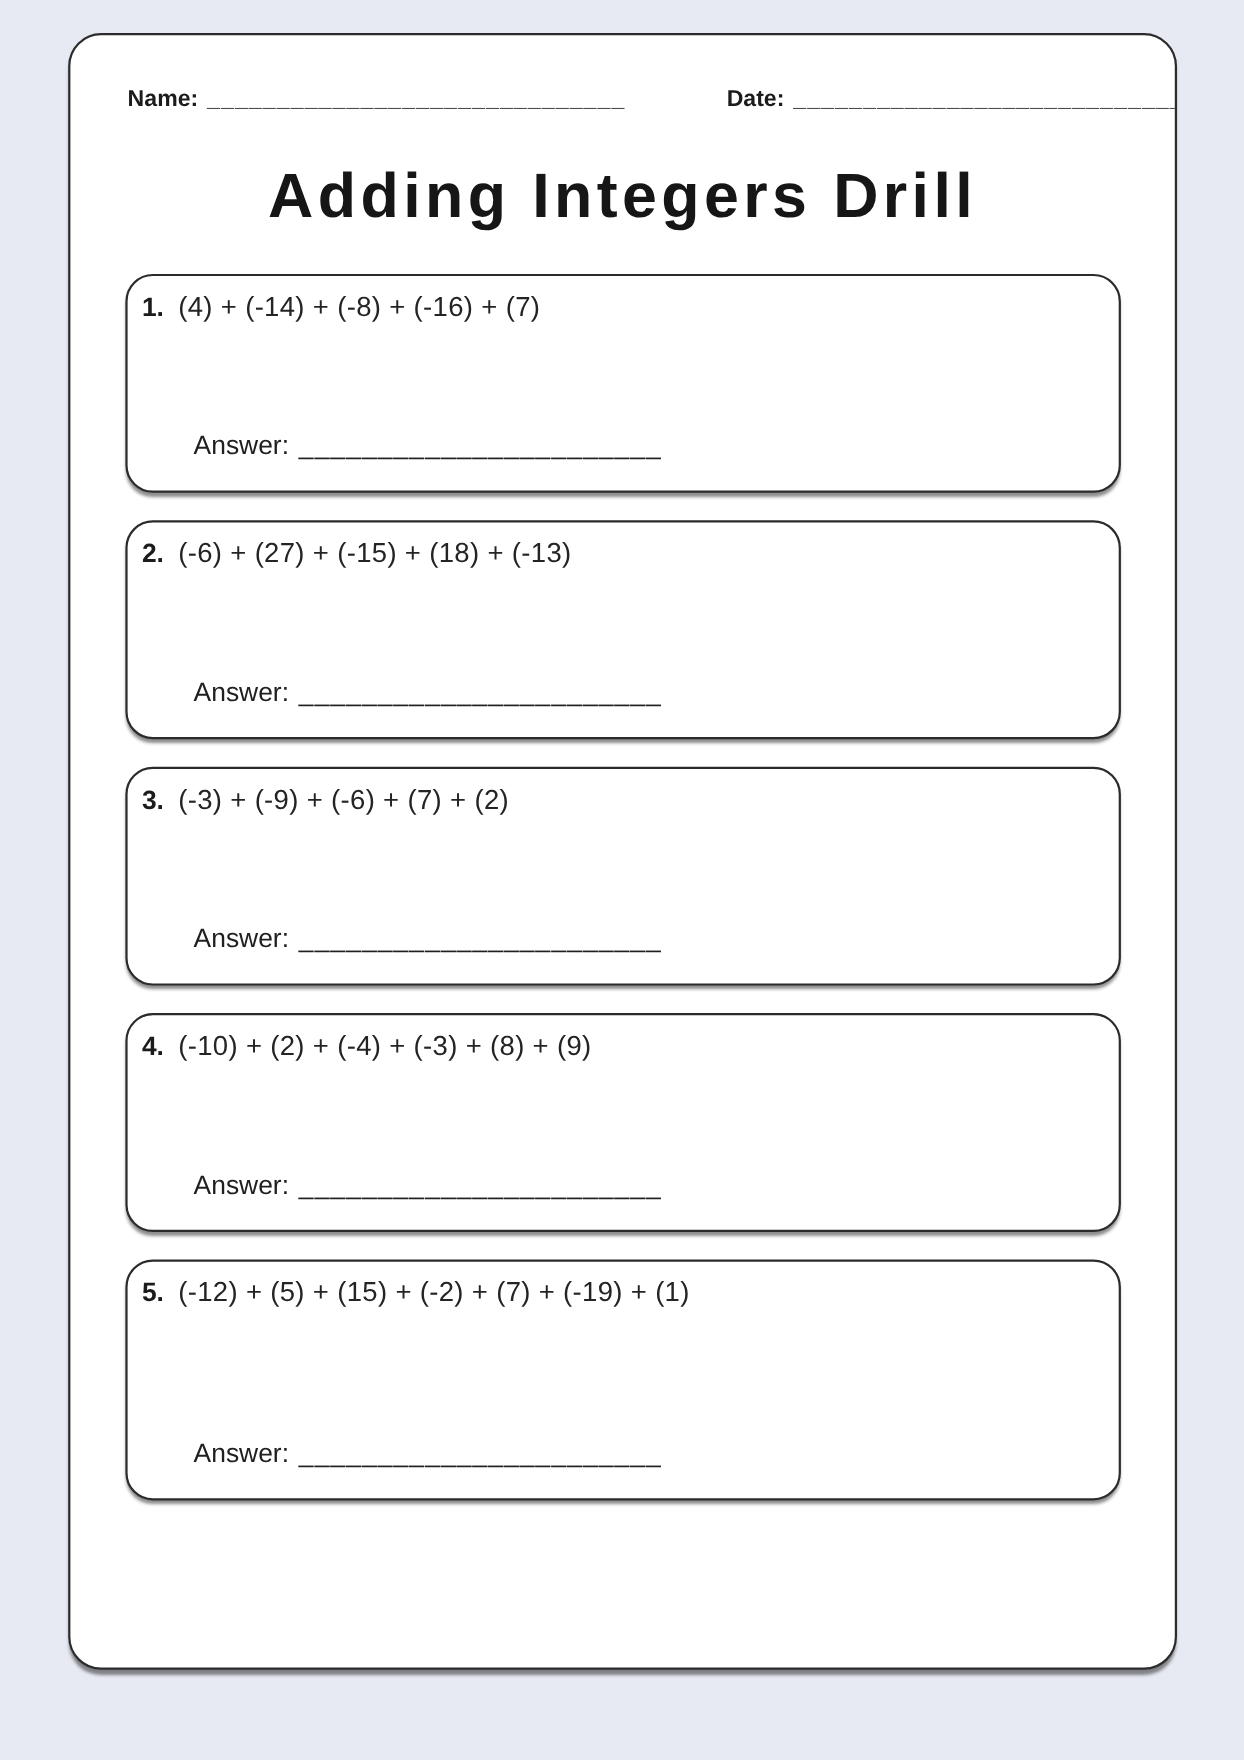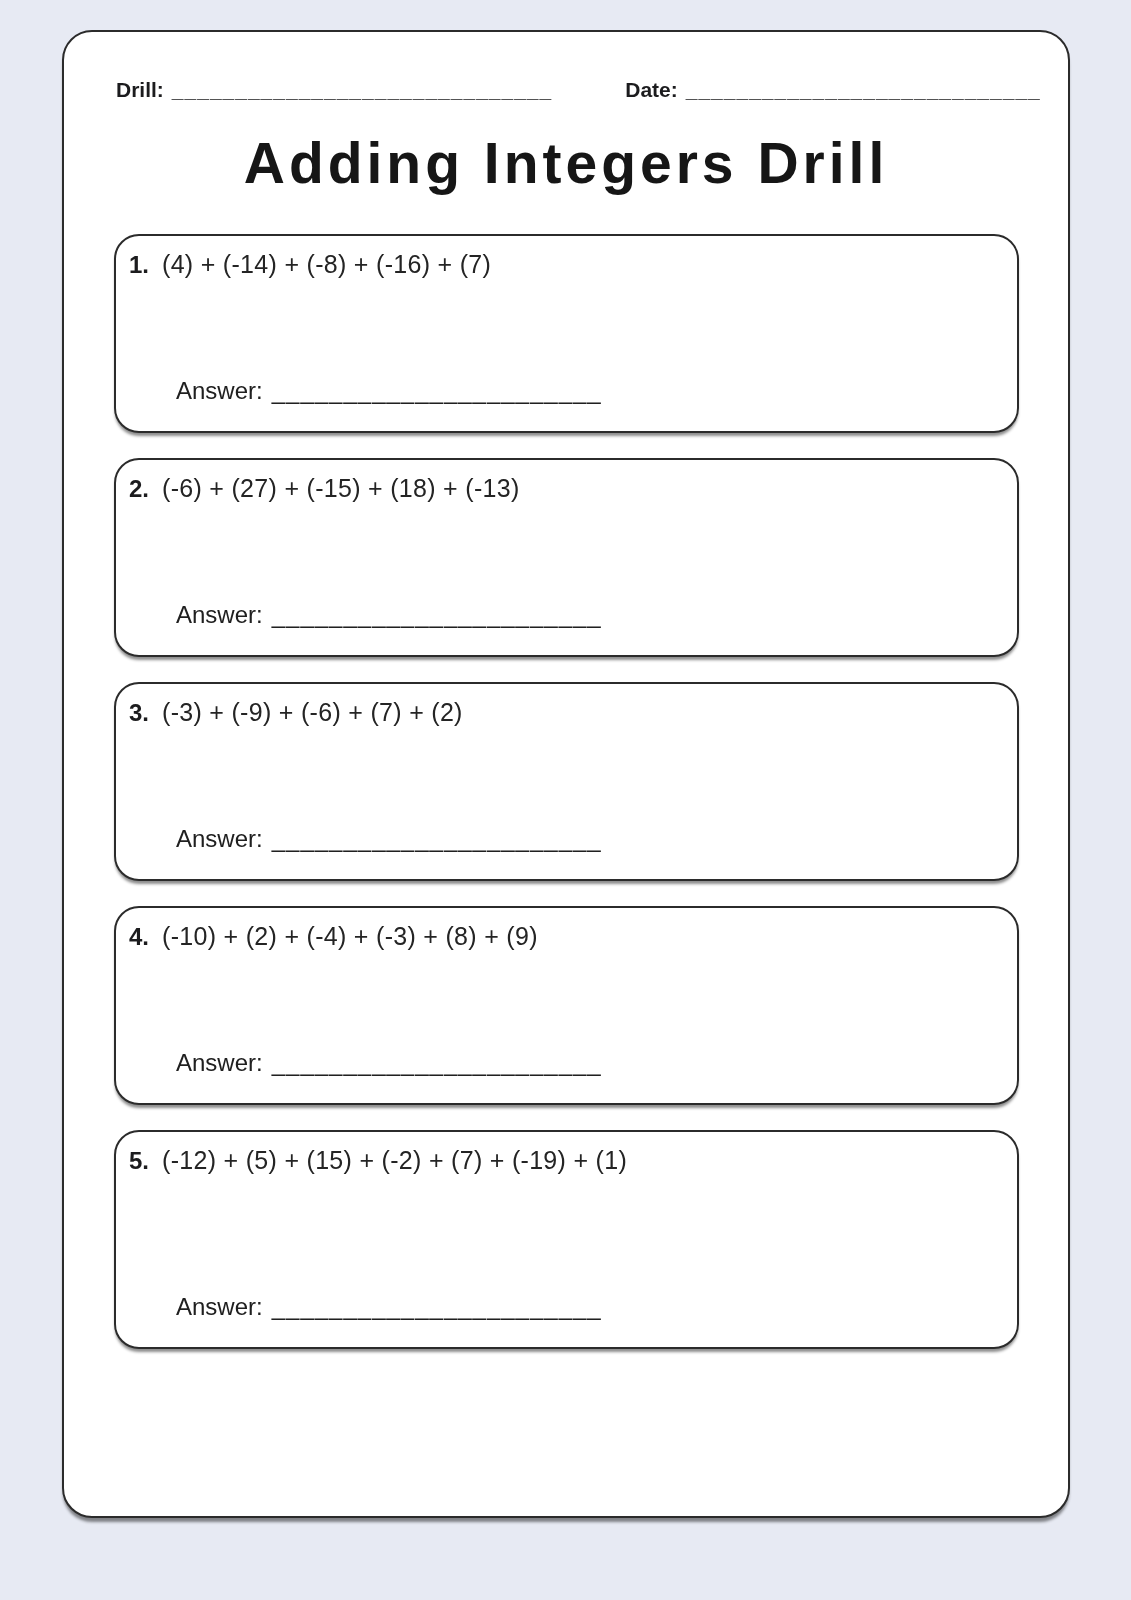--- a/index.html
+++ b/index.html
@@ -37,23 +37,23 @@
     font-weight: bold;
     white-space: nowrap;
   }
   .field-group { display: flex; align-items: baseline; }
   .field-group .label { margin-right: 8px; }
   .blank-line {
     font-weight: bold;
     letter-spacing: 1px;
     color: var(--text);
   }
-  .date-group { margin-left: 73px; }
+  .date-group { margin-left: 92px; }
   .title {
-    margin-top: 28px;
+    margin-top: 43px;
     text-align: center;
     font-size: 57px;
     font-weight: 800;
     letter-spacing: 4px;
     color: #161616;
   }
   .directions {
     margin-top: 30px;
     width: 828px;
     font-size: 19px;
@@ -100,21 +100,21 @@
   .answer-row .answer-label { margin-right: 9px; }
   .answer-line { letter-spacing: 1px; margin-top: 28px; }
 </style>
 </head>
 <body>
 
 <div class="card">
 
   <div class="header-row">
     <div class="field-group">
-      <span class="label">Drill:</span>
+      <span class="label">Name:</span>
       <span class="blank-line">______________________________</span>
     </div>
     <div class="field-group date-group">
       <span class="label">Date:</span>
       <span class="blank-line">____________________________</span>
     </div>
   </div>
 
   <h1 class="title">Adding Integers Drill</h1>
 

